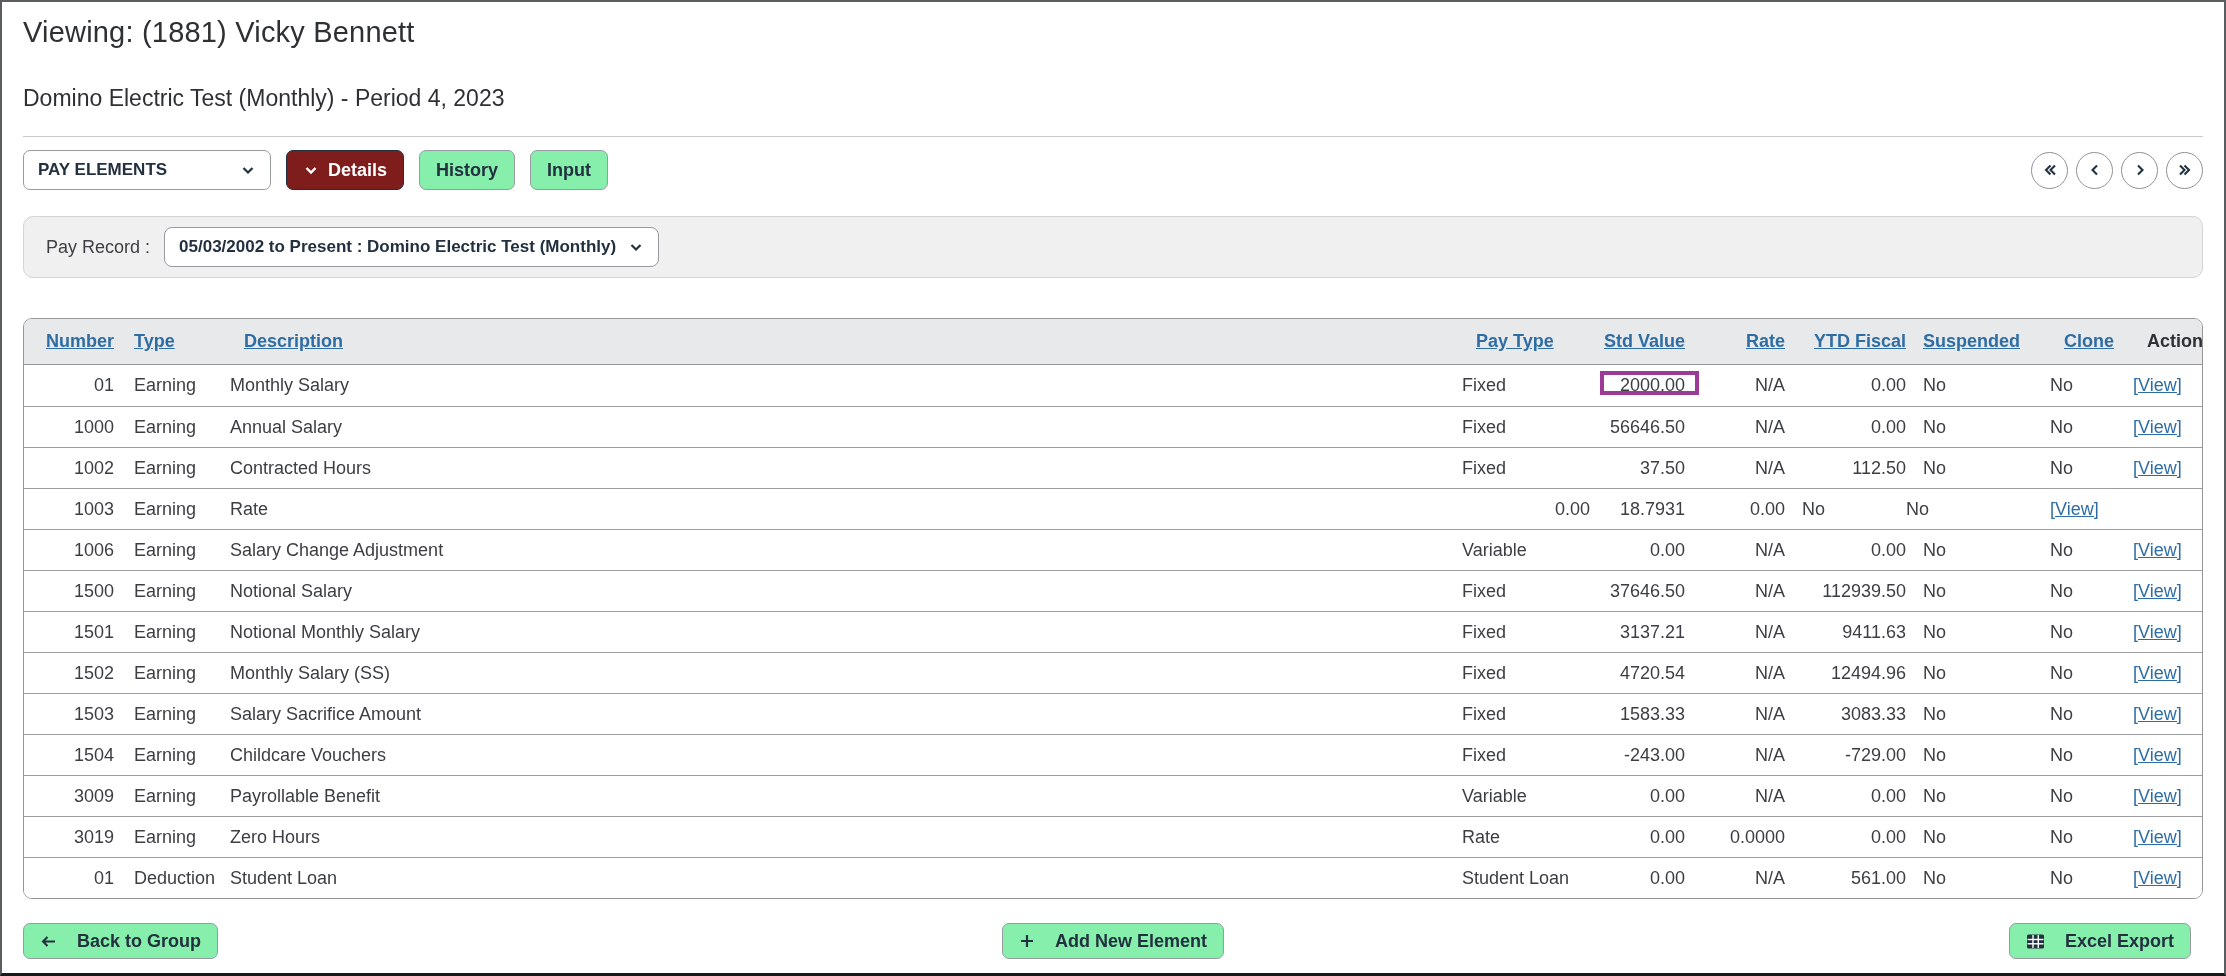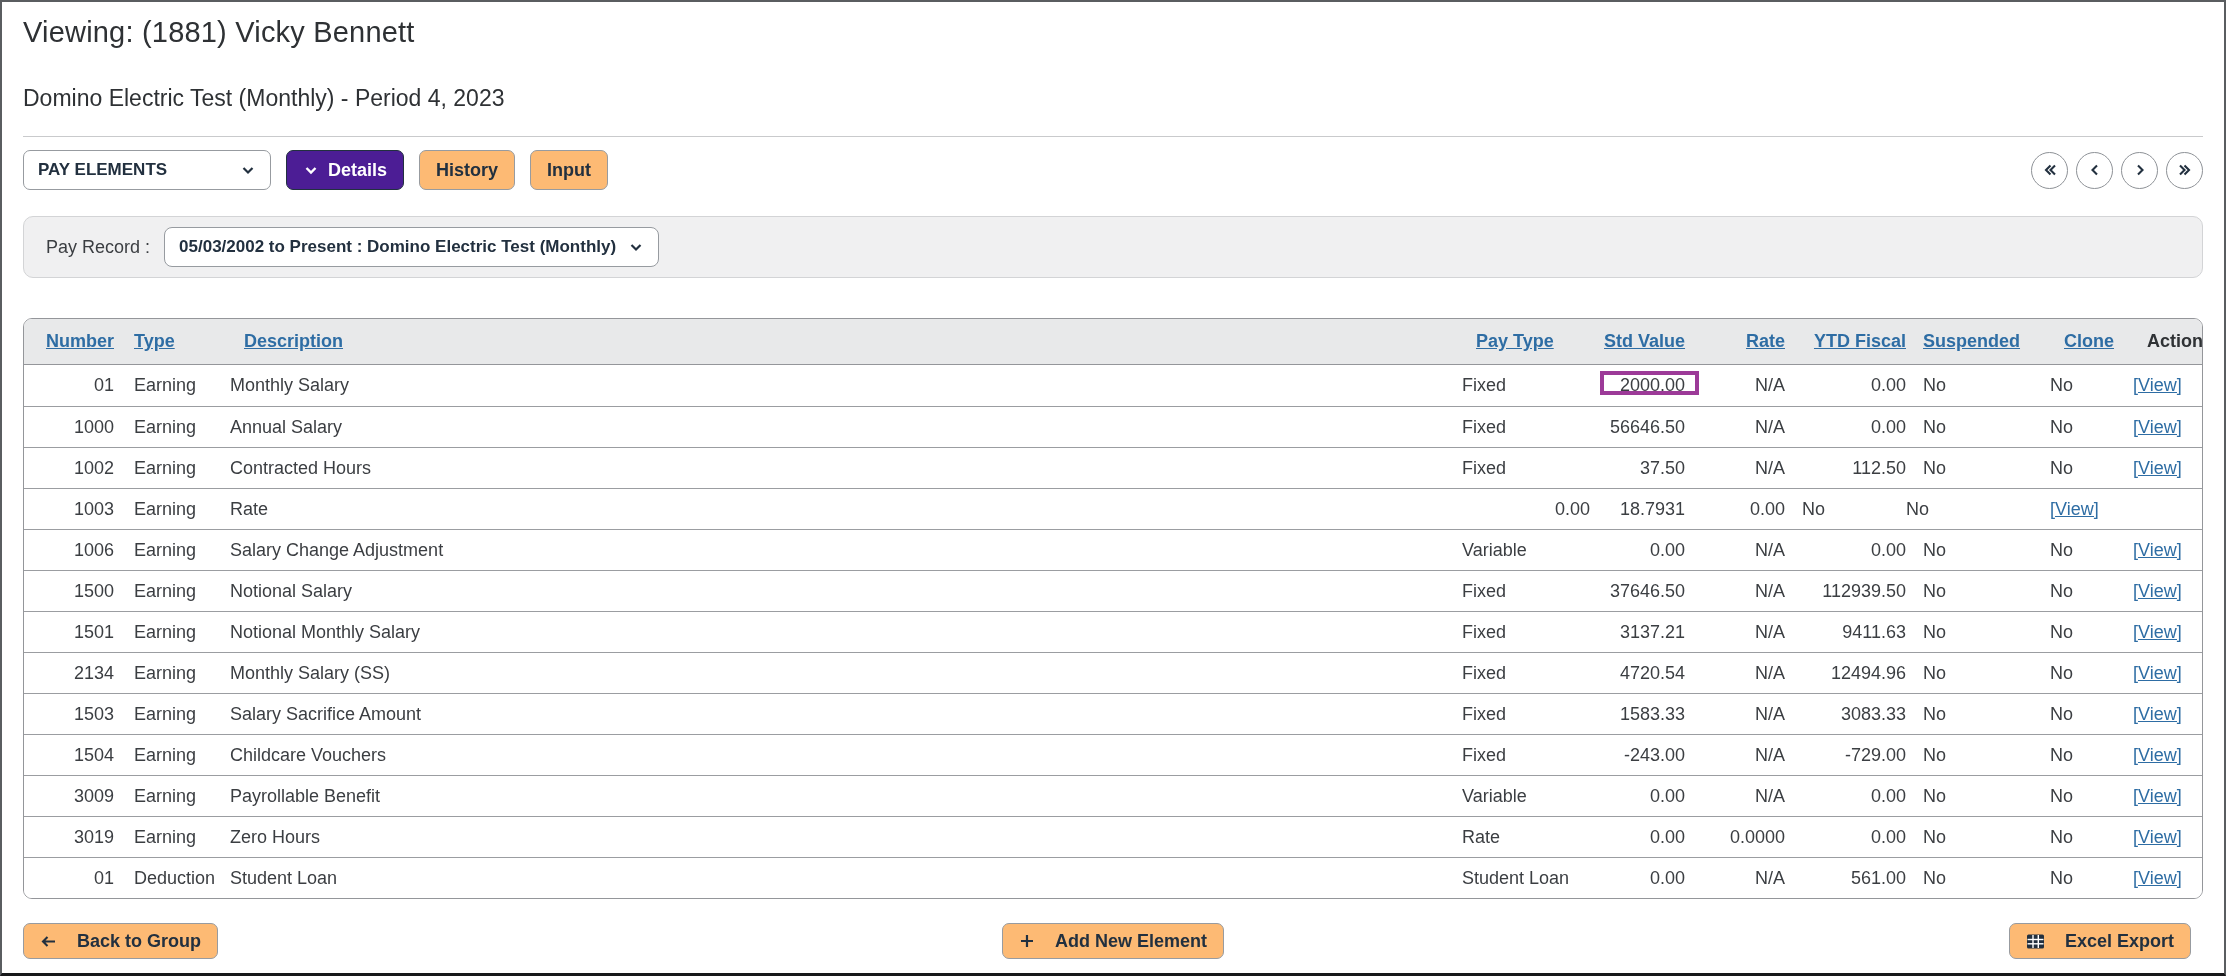--- a/index.html
+++ b/index.html
@@ -61,30 +61,30 @@
   }
   .view-select { width: 248px; }
   .btn {
     display: inline-flex;
     align-items: center;
     gap: 9px;
     height: 40px;
     padding: 0 16px;
     border: 1px solid #979ba0;
     border-radius: 7px;
-    background: #fdba74;
+    background: #86efac;
     color: #22303f;
     font-family: inherit;
     font-weight: 700;
     font-size: 18px;
     cursor: pointer;
     white-space: nowrap;
   }
   .btn-dark {
-    background: #4c1d95;
+    background: #7f1d1d;
     border-color: #22303f;
     color: #fff;
   }
   .nav-group { display: flex; align-items: center; gap: 8px; }
   .nav-circle {
     width: 37px; height: 37px;
     border-radius: 50%;
     border: 1px solid #8e9297;
     background: #fff;
     display: inline-flex;
@@ -345,21 +345,21 @@
     <div class="td col-pay">Fixed</div>
     <div class="td col-std">3137.21</div>
     <div class="td col-rate">N/A</div>
     <div class="td col-ytd">9411.63</div>
     <div class="td col-susp">No</div>
     <div class="td col-clone">No</div>
     <div class="td col-actions"><a class="view-link">[View]</a></div>
   </div>
 
   <div class="tr grid-row">
-    <div class="td col-number">2134</div>
+    <div class="td col-number">1502</div>
     <div class="td col-type">Earning</div>
     <div class="td col-desc">Monthly Salary (SS)</div>
     <div class="td col-pay">Fixed</div>
     <div class="td col-std">4720.54</div>
     <div class="td col-rate">N/A</div>
     <div class="td col-ytd">12494.96</div>
     <div class="td col-susp">No</div>
     <div class="td col-clone">No</div>
     <div class="td col-actions"><a class="view-link">[View]</a></div>
   </div>

